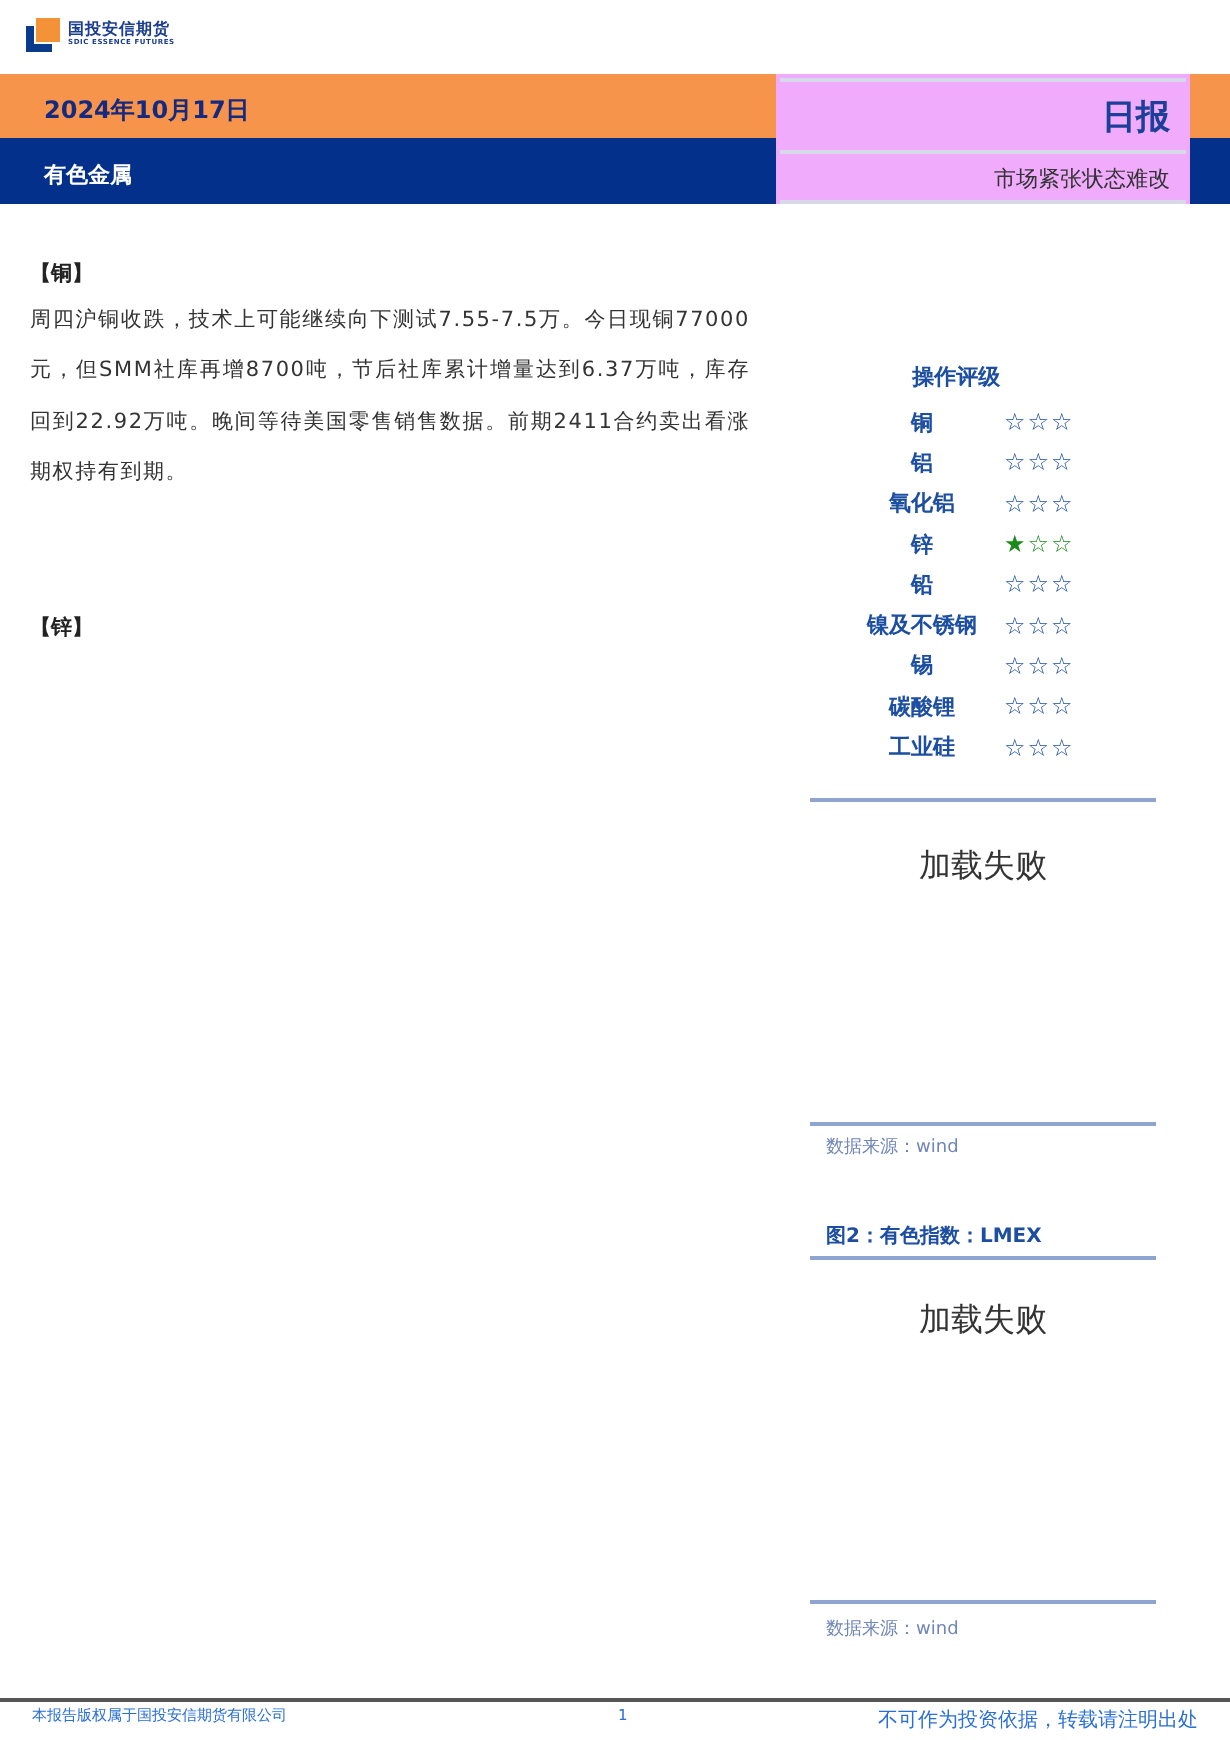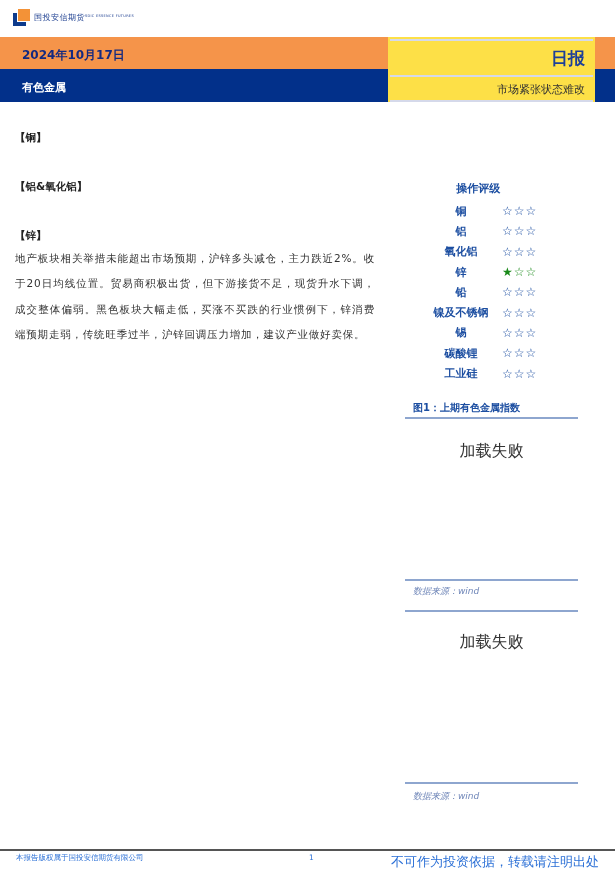--- a/index.html
+++ b/index.html
@@ -3,30 +3,30 @@
 <meta charset="utf-8">
 <style>
   * { margin: 0; padding: 0; box-sizing: border-box; }
   html, body { width: 615px; height: 870px; background: #ffffff; overflow: hidden; }
   body { position: relative; font-family: "DejaVu Sans", "Liberation Sans", sans-serif; color: #222; }
 
   .logo { position: absolute; left: 13px; top: 9px; display: flex; align-items: center; gap: 4px; }
   .logo-mark { position: relative; width: 17px; height: 17px; }
   .logo-mark .o { position: absolute; right: 0; top: 0; width: 12px; height: 12px; background: #f39237; }
   .logo-mark .b { position: absolute; left: 0; bottom: 0; width: 13px; height: 13px; border-left: 4px solid #0d3b8c; border-bottom: 4px solid #0d3b8c; background: transparent; }
-  .logo-text { display: flex; flex-direction: row; line-height: 1; }
+  .logo-text { display: flex; flex-direction: column; line-height: 1; font-weight: bold; }
   .logo-cn { font-size: 8px; color: #1b3d8f; letter-spacing: 0.5px; }
   .logo-en { font-size: 3.5px; color: #1b3d8f; margin-top: 1px; letter-spacing: 0.3px; }
 
   .band-orange { position: absolute; left: 0; top: 37px; width: 615px; height: 32px; background: #f5944a; }
   .band-navy { position: absolute; left: 0; top: 69px; width: 615px; height: 33px; background: #02308a; }
   .date { position: absolute; left: 22px; top: 47px; font-size: 12px; font-weight: bold; color: #142a80; text-align: center; }
   .sector { position: absolute; left: 22px; top: 80px; font-size: 11px; font-weight: bold; color: #ffffff; }
 
-  .title-box { position: absolute; left: 388px; top: 37px; width: 207px; height: 65px; background: #fde047; }
+  .title-box { position: absolute; left: 388px; top: 37px; width: 207px; height: 65px; background: #f0abfc; }
   .title-box .line-top { position: absolute; left: 2px; right: 2px; top: 2px; height: 2px; background: #d5d9ea; }
   .title-box .line-mid { position: absolute; left: 2px; right: 2px; top: 38px; height: 2px; background: #d5d9ea; }
   .title-box .line-bot { position: absolute; left: 2px; right: 2px; bottom: 0px; height: 2px; background: #d5d9ea; }
   .report-type { position: absolute; right: 10px; top: 10px; font-size: 17px; font-weight: bold; color: #1c3f99; }
   .institute { position: absolute; right: 10px; top: 45px; font-size: 11px; color: #333; }
 
   .left-col { position: absolute; left: 15px; top: 126px; width: 360px; }
   .section { margin-bottom: 0; }
   .section-title { font-size: 10.5px; color: #222; height: 22px; line-height: 22px; font-weight: bold; }
   .para { font-size: 10.5px; line-height: 25.3px; color: #333; text-align: justify; letter-spacing: 0.8px; }
@@ -39,26 +39,26 @@
   .stars { display: flex; gap: 1px; }
   .star { font-size: 12px; color: #1c4ea1; line-height: 1; }
   .star.filled-green { color: #1a8a1a; }
   .star.outline-green { color: #1a8a1a; }
 
   .fig { position: absolute; left: 405px; width: 173px; }
   .fig-title { font-size: 10px; font-weight: bold; color: #1c4ea1; padding-left: 8px; height: 18px; line-height: 18px; }
   .fig-rule { height: 2px; background: #8ea6cf; }
   .fig-body { position: relative; }
   .fig-status { text-align: center; font-size: 16px; color: #333; }
-  .fig-source { font-size: 9px; font-style: italic; color: #6f86b8; padding-left: 8px; }
+  .fig-source { font-size: 9px; color: #6f86b8; padding-left: 8px; }
 
   .footer-rule { position: absolute; left: 0; top: 849px; width: 615px; height: 2px; background: #555; }
   .footer-left { position: absolute; left: 16px; top: 853px; font-size: 7.5px; color: #2a6fd6; }
   .footer-page { position: absolute; left: 309px; top: 853px; font-size: 7.5px; color: #2a6fd6; }
-  .footer-right { position: absolute; right: 16px; top: 853px; font-size: 13px; color: #2a6fd6; }
+  .footer-right { position: absolute; right: 16px; top: 853px; font-size: 10px; color: #2a6fd6; }
 </style>
 </head>
 <body>
 
 <div class="logo">
   <div class="logo-mark">
     <div class="o"></div>
       <div class="b"></div>
   </div>
   <div class="logo-text">
@@ -76,29 +76,28 @@
   <div class="line-top"></div>
   <div class="report-type">日报</div>
   <div class="line-mid"></div>
   <div class="institute">市场紧张状态难改</div>
   <div class="line-bot"></div>
 </div>
 
 <div class="left-col">
   <div class="section">
     <div class="section-title">【铜】</div>
+    <p class="para">周四沪铜收跌，技术上可能继续向下测试7.55-7.5万。今日现铜77000元，但SMM社库再增8700吨，节后社库累计增量达到6.37万吨，库存回到22.92万吨。晚间等待美国零售销售数据。前期2411合约卖出看涨期权持有到期。</p>
   </div>
   <div class="gap"></div>
   <div class="section">
-    <div class="section-title">【铝&amp;氧化铝】</div>
   </div>
   <div class="gap"></div>
   <div class="section">
     <div class="section-title">【锌】</div>
-    <p class="para">地产板块相关举措未能超出市场预期，沪锌多头减仓，主力跌近2%。收于20日均线位置。贸易商积极出货，但下游接货不足，现货升水下调，成交整体偏弱。黑色板块大幅走低，买涨不买跌的行业惯例下，锌消费端预期走弱，传统旺季过半，沪锌回调压力增加，建议产业做好卖保。</p>
   </div>
 </div>
 
 <div class="rating">
   <div class="rating-title">操作评级</div>
   <div class="rating-row">
     <span class="rating-label">铜</span>
     <span class="stars">
       <span class="star">☆</span>
       <span class="star">☆</span>
@@ -165,30 +164,30 @@
     <span class="rating-label">工业硅</span>
     <span class="stars">
       <span class="star">☆</span>
       <span class="star">☆</span>
       <span class="star">☆</span>
     </span>
   </div>
 </div>
 
 <div class="fig" style="top: 399px;">
-  <div class="fig-title">图1：上期有色金属指数</div>
   <div class="fig-rule"></div>
   <div class="fig-body" style="height: 160px;">
     <div class="fig-status" style="padding-top: 22px;">加载失败</div>
   </div>
   <div class="fig-rule"></div>
   <div class="fig-source" style="padding-top: 4px;">数据来源：wind</div>
 </div>
 
 <div class="fig" style="top: 610px;">
+  <div class="fig-title">图2：有色指数：LMEX</div>
   <div class="fig-rule"></div>
   <div class="fig-body" style="height: 170px;">
     <div class="fig-status" style="padding-top: 20px;">加载失败</div>
   </div>
   <div class="fig-rule"></div>
   <div class="fig-source" style="padding-top: 6px;">数据来源：wind</div>
 </div>
 
 <div class="footer-rule"></div>
 <div class="footer-left">本报告版权属于国投安信期货有限公司</div>

